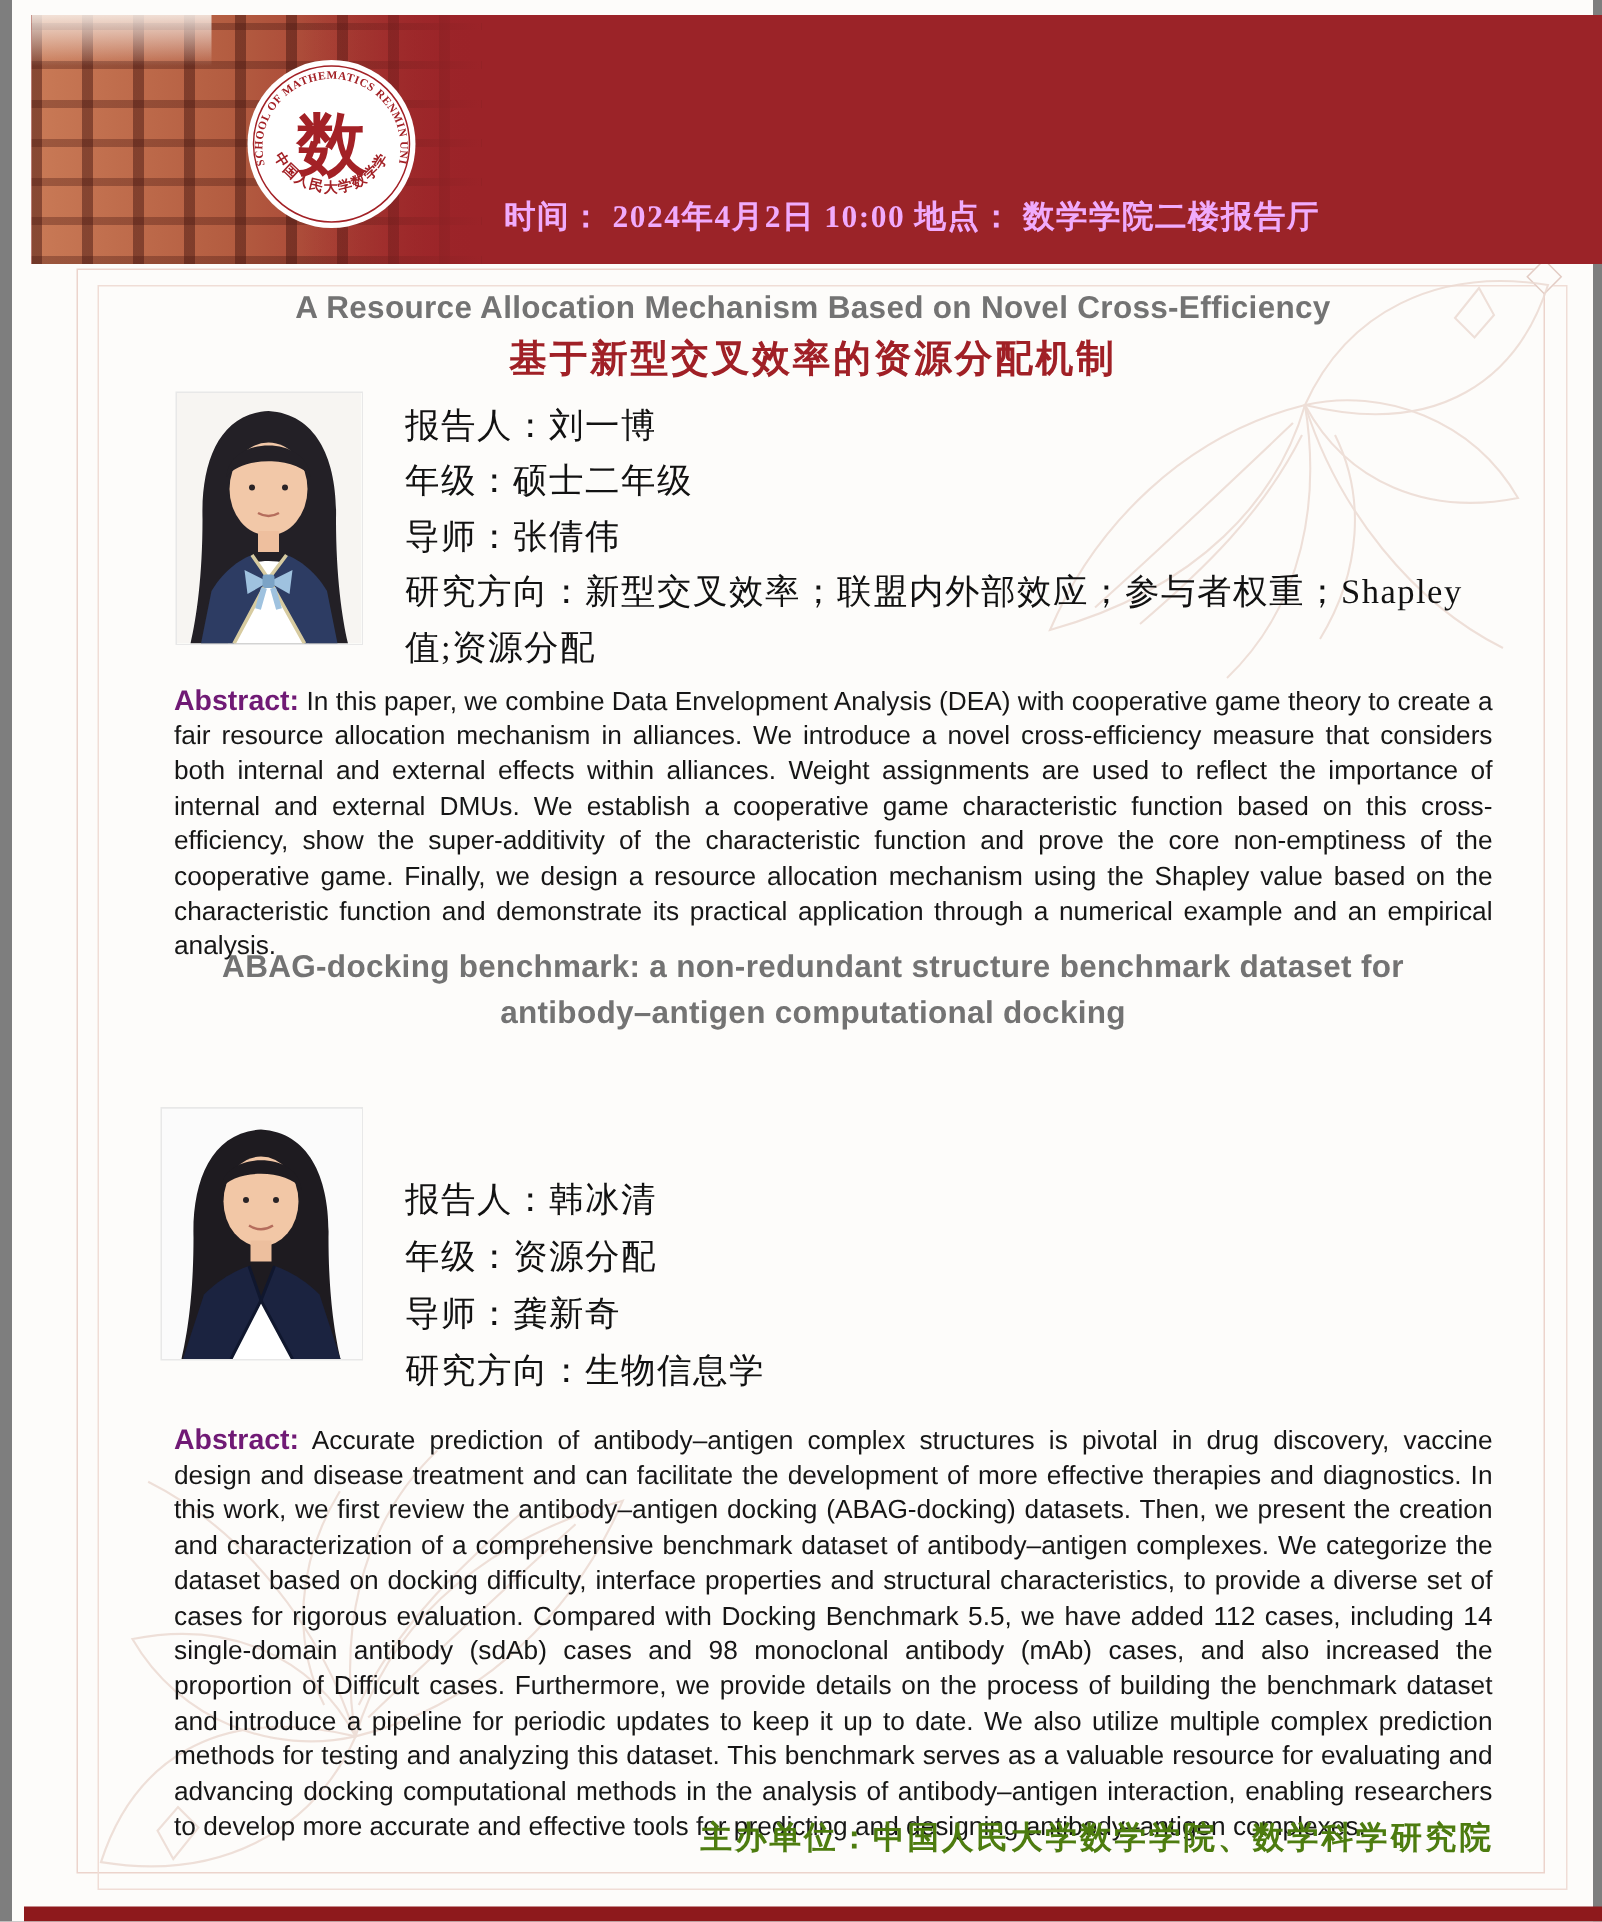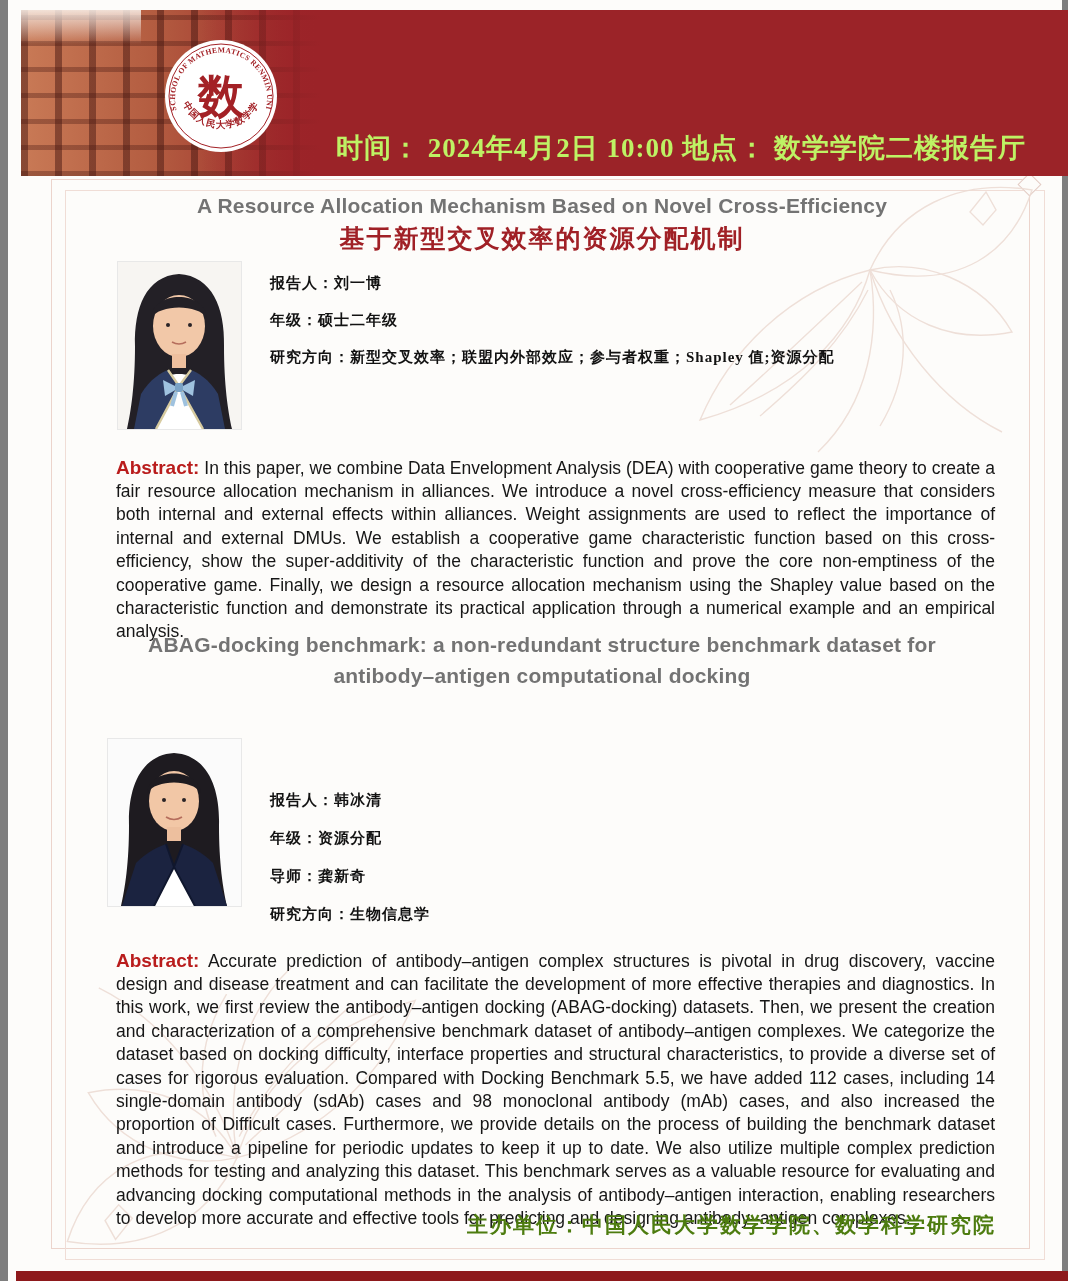--- a/index.html
+++ b/index.html
@@ -18,22 +18,22 @@
   .building:before{content:"";position:absolute;left:0;top:0;width:120px;height:34px;
       background:linear-gradient(180deg,rgba(250,244,238,.85),rgba(250,244,238,0));}
   .building:after{content:"";position:absolute;right:0;top:0;width:120px;height:166px;
       background:linear-gradient(90deg,rgba(155,35,40,0),#9b2328);}
   .logo-wrap{position:absolute;left:142px;top:28px;width:116px;height:116px;}
   .hdr-title{position:absolute;left:280px;top:36px;width:760px;white-space:nowrap;color:#fdf8f4;}
   .hdr-title .main{font-size:45px;font-weight:bold;letter-spacing:2px;
       font-family:"Liberation Sans",sans-serif;}
   .hdr-title .paren{font-size:30px;font-weight:bold;letter-spacing:1px;
       font-family:"Liberation Serif",serif;}
-  .hdr-sub{position:absolute;left:315px;top:120px;width:720px;color:#bef264;
-      font-size:27px;font-weight:bold;letter-spacing:1px;font-family:"Liberation Serif",serif;
+  .hdr-sub{position:absolute;left:315px;top:120px;width:720px;color:#f0abfc;
+      font-size:21px;font-weight:bold;letter-spacing:1px;font-family:"Liberation Serif",serif;
       white-space:nowrap;}
 
   
   .deco-rect-outer{position:absolute;left:43px;top:179px;width:977px;height:1068px;
       border:1px solid #ecd4cc;pointer-events:none;}
   .deco-rect-inner{position:absolute;left:57px;top:190px;width:978px;height:1068px;
       border:1px solid #f0ddd6;pointer-events:none;}
   .deco-diamond{position:absolute;left:1013px;top:176px;width:15px;height:15px;
       border:1px solid #e3ccc4;transform:rotate(45deg);background:#fdfcfa;}
   .watermark{position:absolute;pointer-events:none;opacity:.85;}
@@ -46,29 +46,29 @@
   .t1en{top:190px;}
   .t1cn{top:222px;font-size:25px;}
   .t2en{top:629px;left:104px;width:860px;}
   .t2cn{top:694px;font-size:24px;letter-spacing:1px;}
 
   .photo{position:absolute;box-shadow:0 0 0 1px #e8e8e8;}
   .photo1{left:110px;top:262px;width:123px;height:167px;}
   .photo2{left:100px;top:739px;width:133px;height:167px;}
 
   .info{position:absolute;left:262px;color:#121212;font-family:"Liberation Serif",serif;
-      font-weight:bold;font-size:15px;line-height:37px;letter-spacing:1px;}
+      font-weight:normal;font-size:23px;line-height:37px;letter-spacing:1px;}
   .info1{top:265px;width:712px;}
   .info2{top:763px;width:640px;line-height:38px;margin-top:18px;}
 
   .abstract{position:absolute;left:108px;width:879px;text-align:justify;color:#161616;
       font-size:17.5px;line-height:23.4px;}
   .abs1{top:438px;}
   .abs2{top:931px;}
-  .abs-label{color:#b91c1c;font-weight:bold;font-size:19px;}
+  .abs-label{color:#701a75;font-weight:bold;font-size:19px;}
 
   .footer-line{position:absolute;right:66px;top:1211px;color:#4d7c0f;white-space:nowrap;
       font-family:"Liberation Serif",serif;font-weight:bold;font-size:21px;letter-spacing:2px;}
 
   .bottom-bar{position:absolute;left:8px;bottom:0;width:1054px;height:10px;background:#8e191c;}
 </style>
 </head>
 <body>
 
 <div class="page">
@@ -136,20 +136,21 @@
     <path d="M50,108 L61,124 L38,167" stroke="#d7cba0" stroke-width="2.4" fill="none"></path>
     <path d="M73,108 L61,124 L85,167" stroke="#d7cba0" stroke-width="2.4" fill="none"></path>
     <path d="M61,126 l-16,-8 l2,16 Z" fill="#9fc2df"></path>
     <path d="M61,126 l16,-8 l-2,16 Z" fill="#9fc2df"></path>
     <rect x="57" y="121" width="8" height="9" rx="2" fill="#7ba3c6"></rect>
     <path d="M58,130 l-4,14 M64,130 l4,14" stroke="#9fc2df" stroke-width="4" fill="none"></path>
   </svg>
   <div class="info info1">
     <div>报告人：刘一博</div>
     <div>年级：硕士二年级</div>
+    <div>导师：张倩伟</div>
     <div>研究方向：新型交叉效率；联盟内外部效应；参与者权重；Shapley 值;资源分配</div>
   </div>
   <p class="abstract abs1"><span class="abs-label">Abstract:</span> <span>In this paper, we combine Data Envelopment Analysis (DEA) with cooperative game theory to create a fair resource allocation mechanism in alliances. We introduce a novel cross-efficiency measure that considers both internal and external effects within alliances. Weight assignments are used to reflect the importance of internal and external DMUs. We establish a cooperative game characteristic function based on this cross-efficiency, show the super-additivity of the characteristic function and prove the core non-emptiness of the cooperative game. Finally, we design a resource allocation mechanism using the Shapley value based on the characteristic function and demonstrate its practical application through a numerical example and an empirical analysis.</span></p>
 
   <div class="title-en t2en">ABAG-docking benchmark: a non-redundant structure benchmark dataset for antibody–antigen computational docking</div>
 
   <svg class="photo photo2" viewBox="0 0 133 167">
     <rect width="133" height="167" fill="#fbfbfb"></rect>
     <path d="M66,14 C33,16 20,48 21,86 C21,124 17,150 13,167 L119,167 C115,150 111,124 111,86 C112,48 99,16 66,14 Z" fill="#1e1b20"></path>
     <ellipse cx="66" cy="62" rx="25" ry="30" fill="#f2c7a6"></ellipse>

